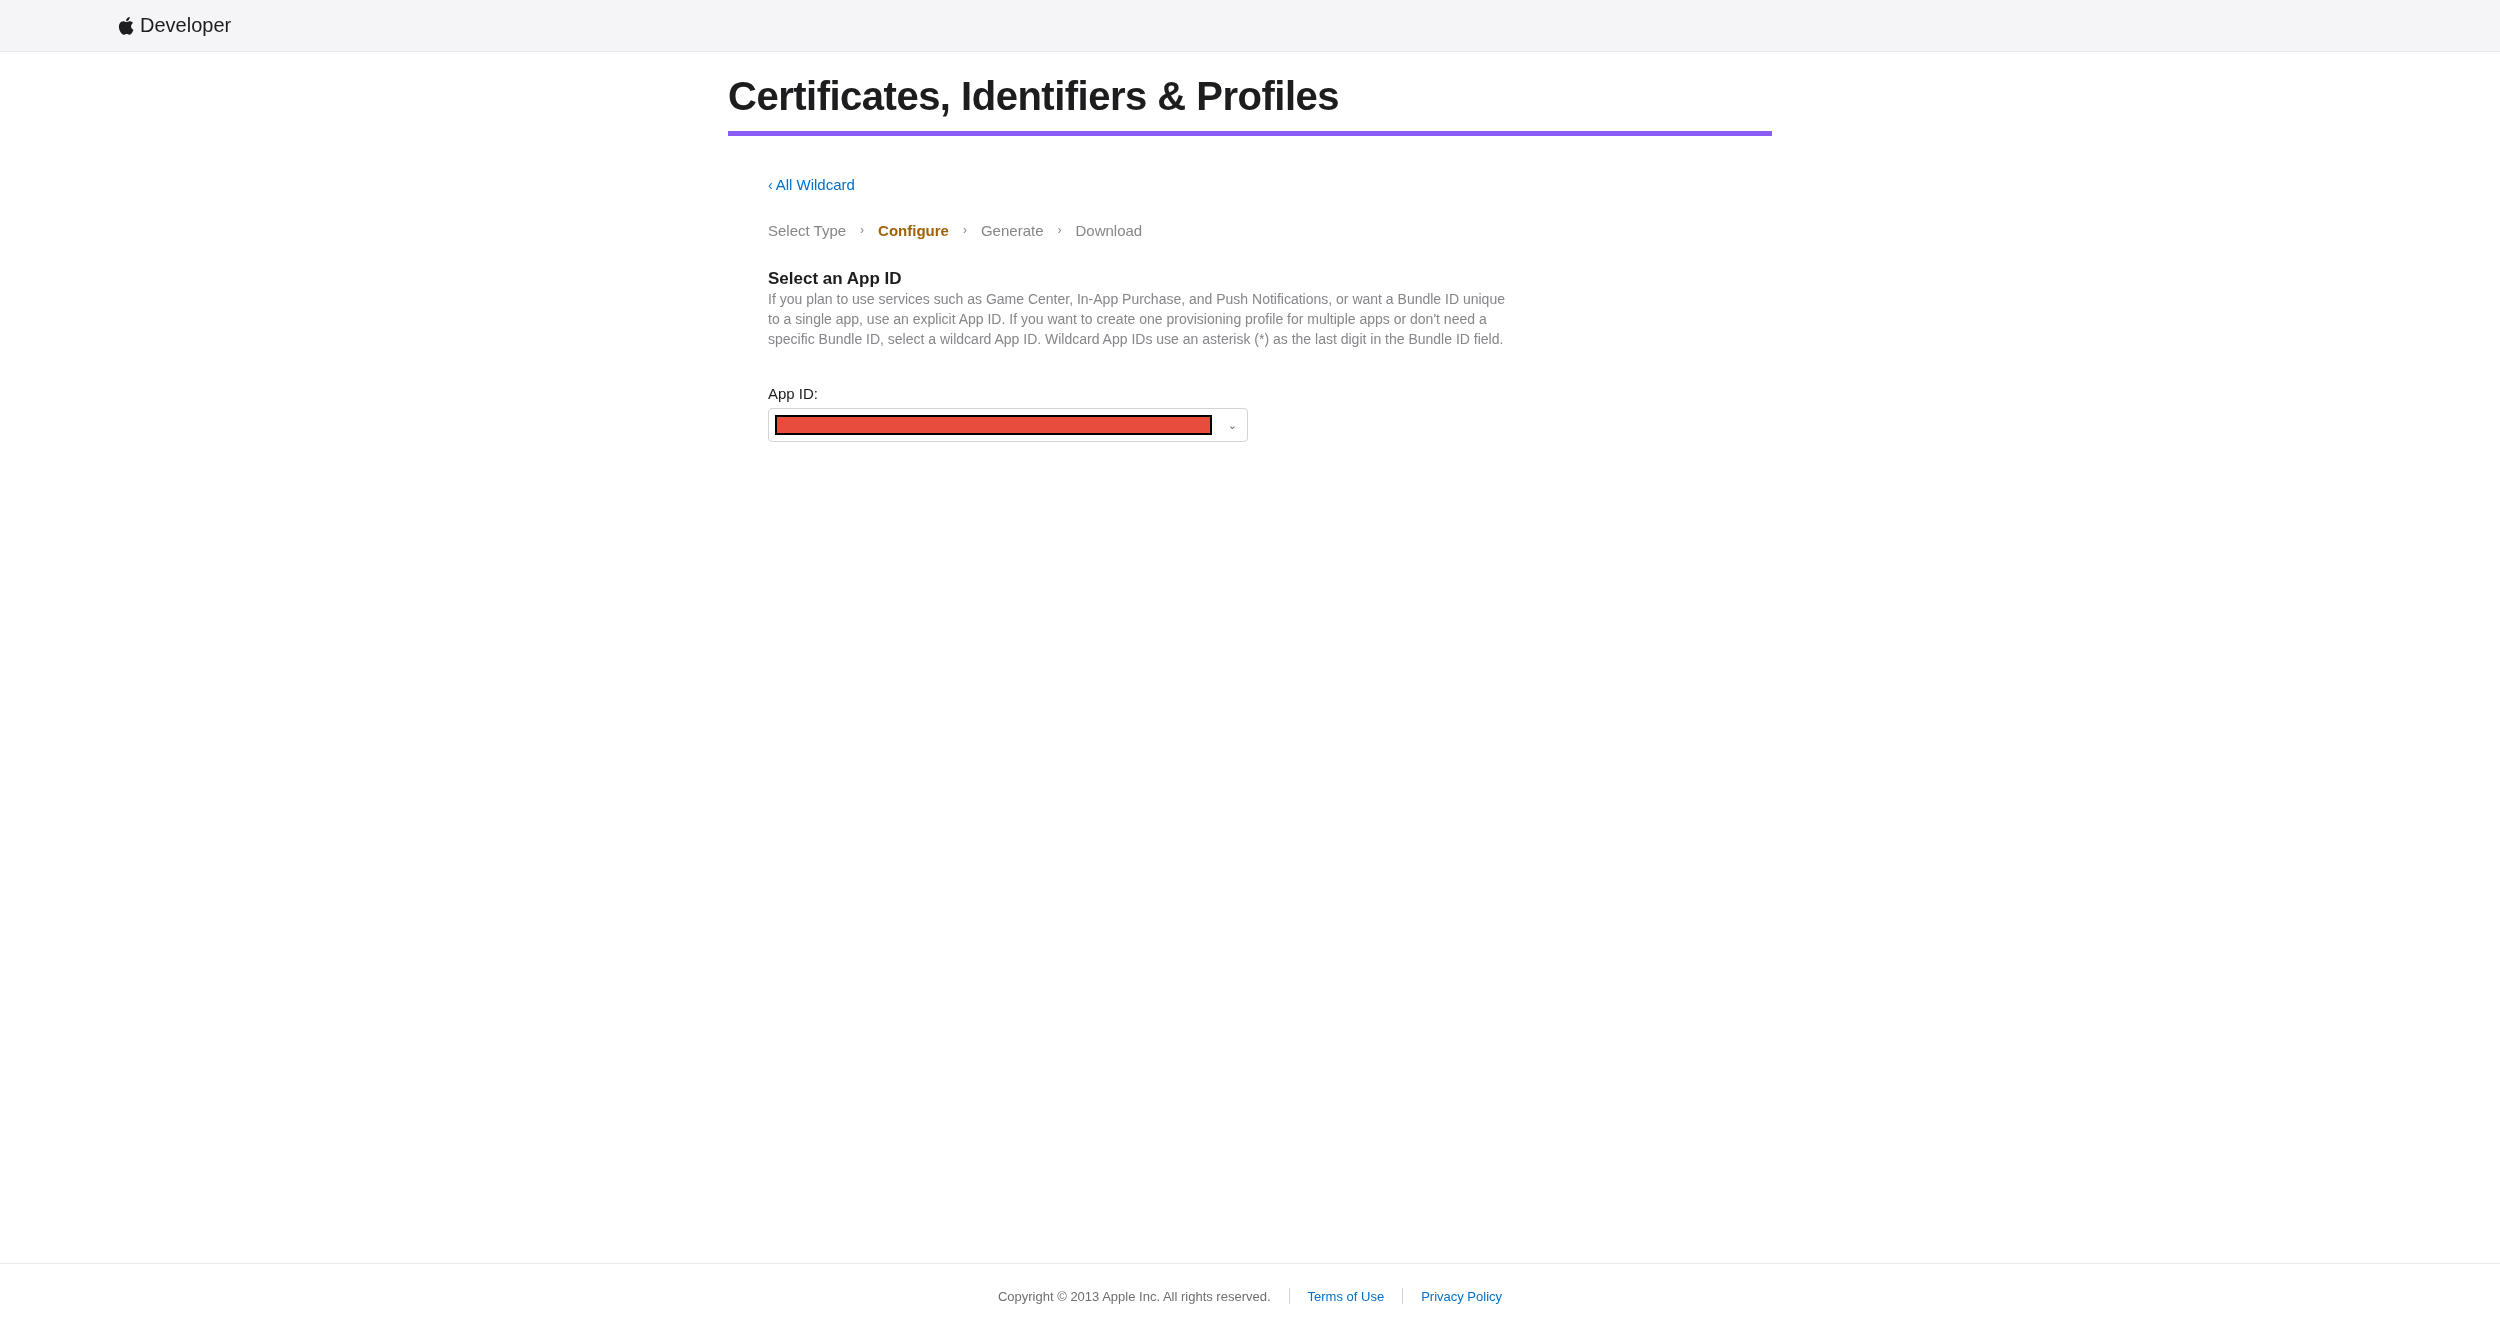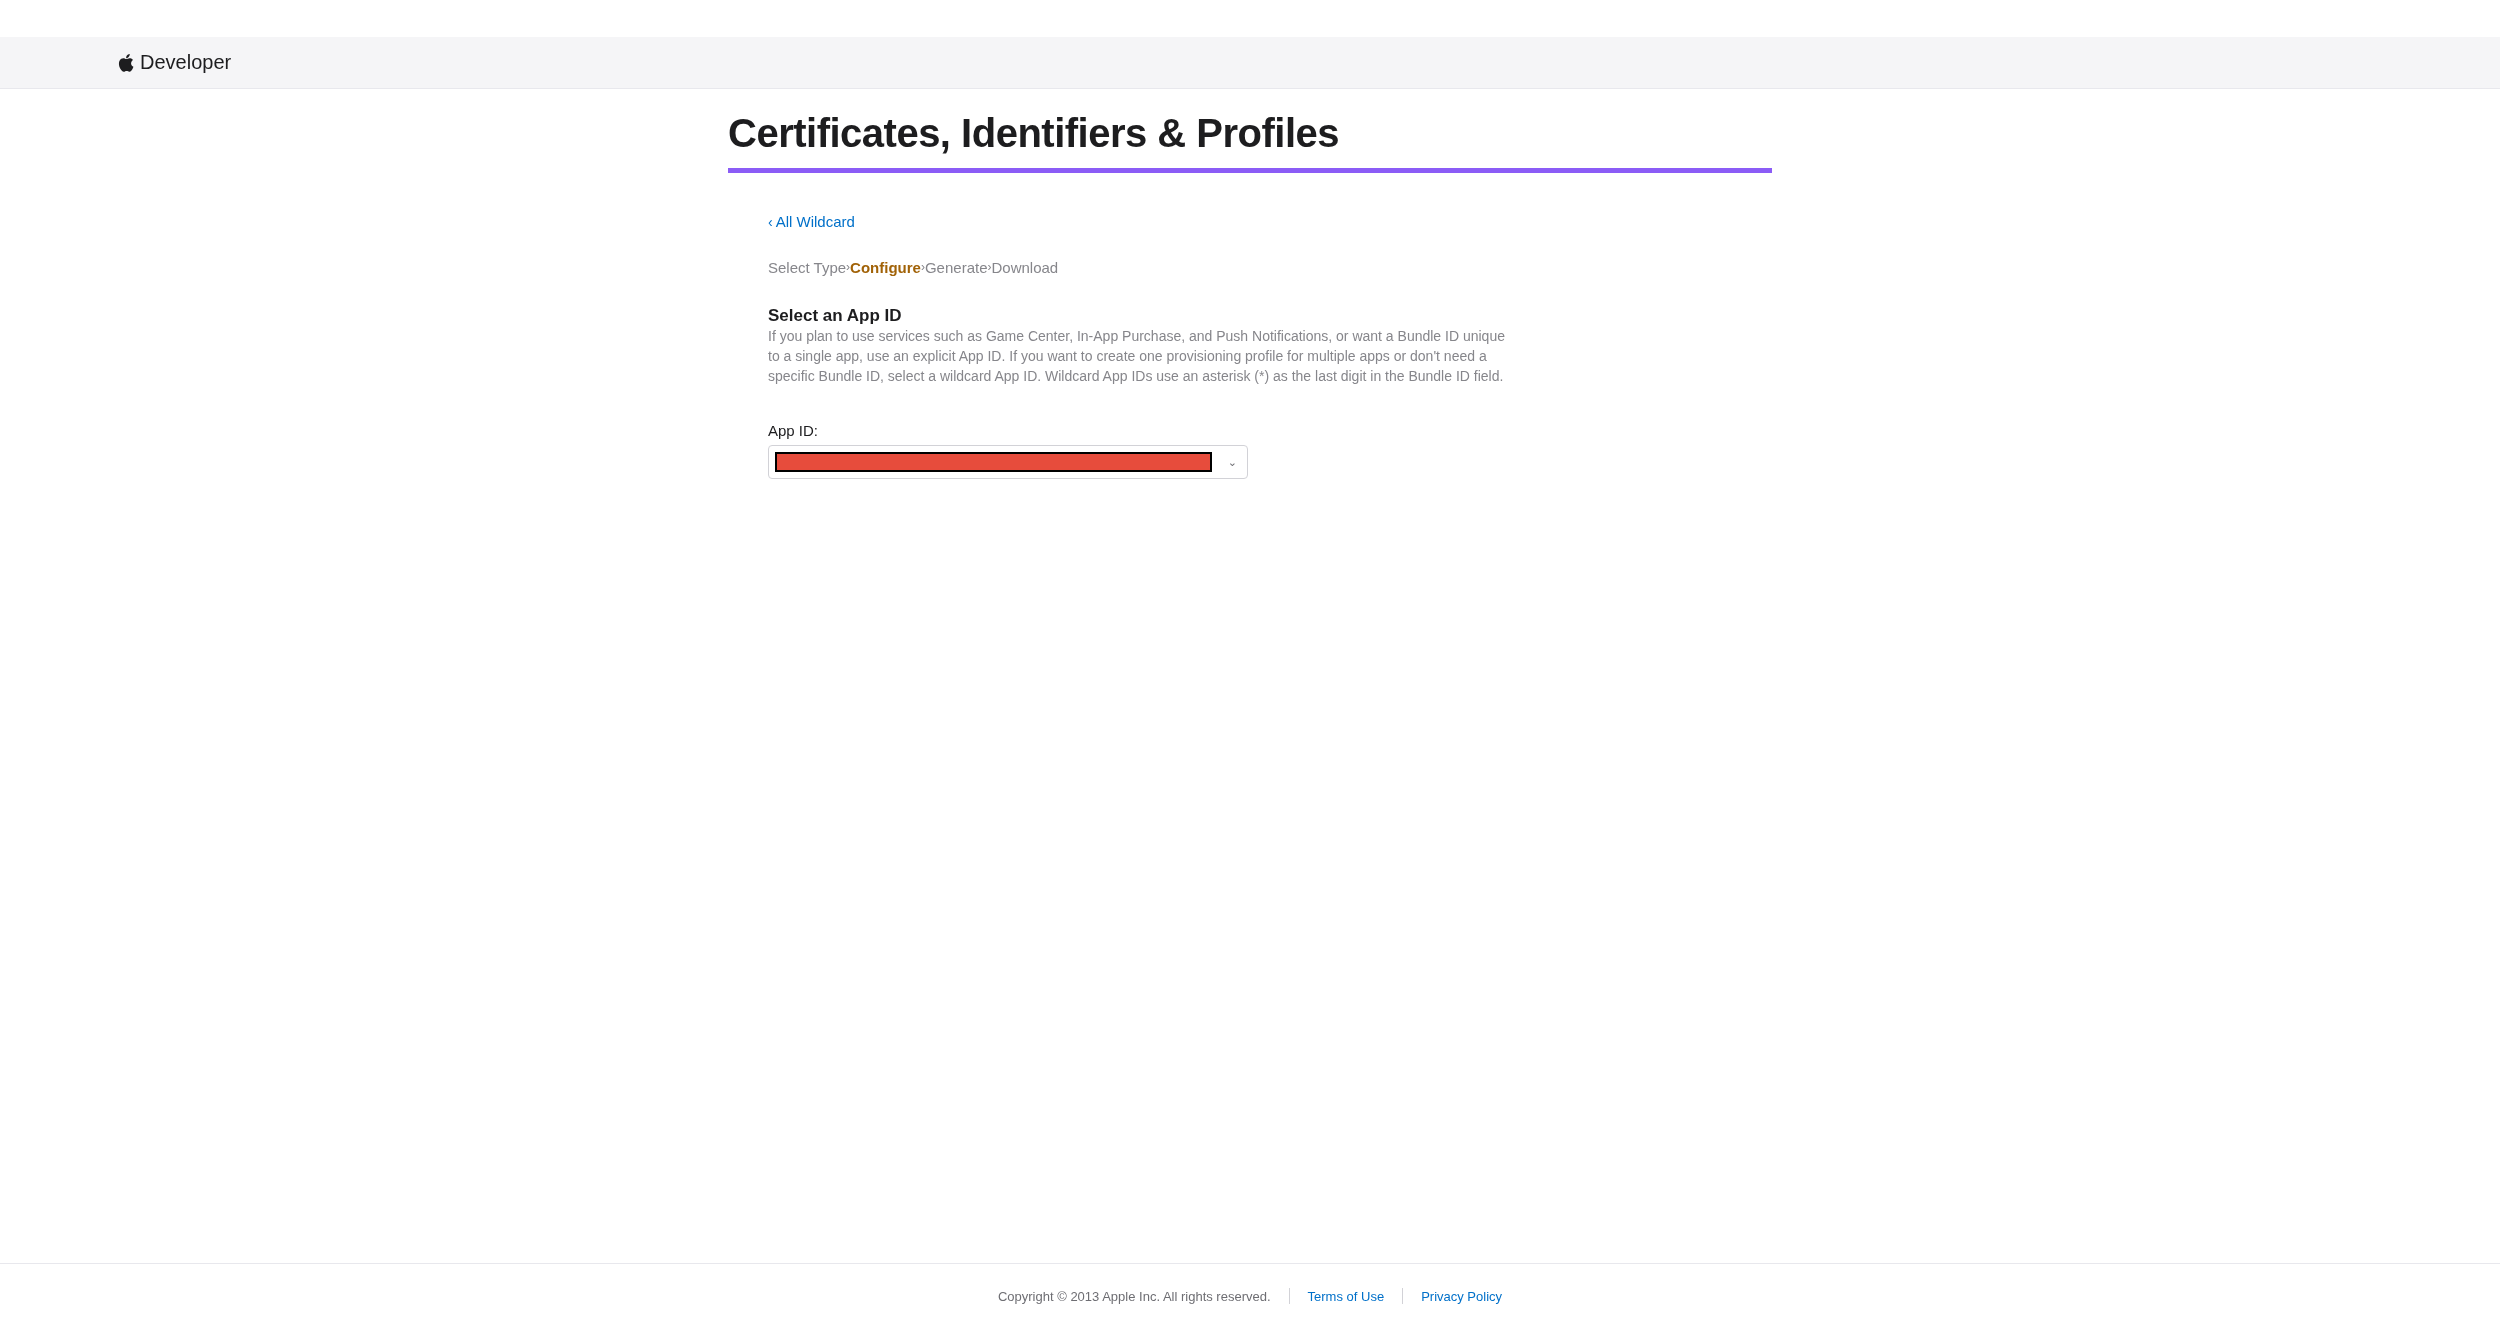--- a/index.html
+++ b/index.html
@@ -15,21 +15,20 @@
       display: flex;
       flex-direction: column;
     }
     .top-bar {
       background: #f5f5f7;
       border-bottom: 1px solid #e8e8ed;
       height: 52px;
       display: flex;
       align-items: center;
       padding: 0 118px;
-      margin-top: 37px;
     }
     .developer-brand {
       display: flex;
       align-items: center;
       gap: 6px;
       font-size: 20px;
       font-weight: 500;
       color: #1d1d1f;
     }
     .apple-logo {
@@ -98,20 +97,21 @@
       border: 1px solid #0070c9;
       color: #0070c9;
     }
     .btn-primary {
       background: #0070c9;
       color: #ffffff;
     }
     .breadcrumb {
       display: flex;
       align-items: center;
+      gap: 14px;
       margin: 28px 0 30px 0;
       font-size: 15px;
       color: #86868b;
     }
     .breadcrumb-item.active {
       color: #a16207;
       font-weight: 600;
     }
     .breadcrumb-chevron {
       color: #86868b;

